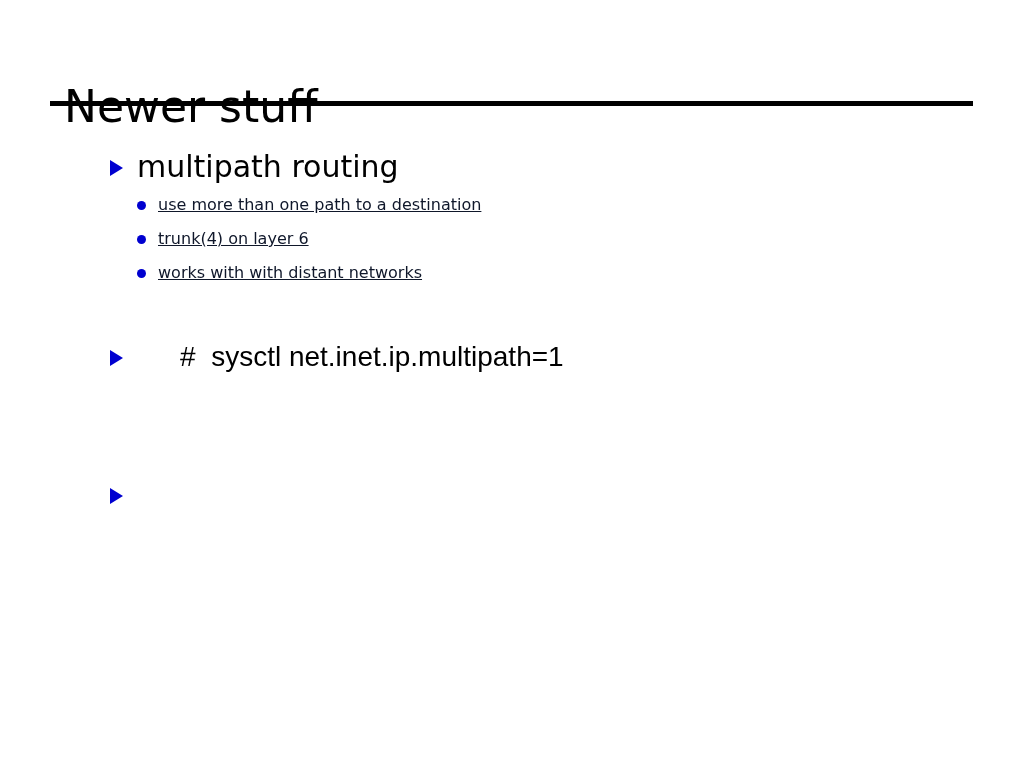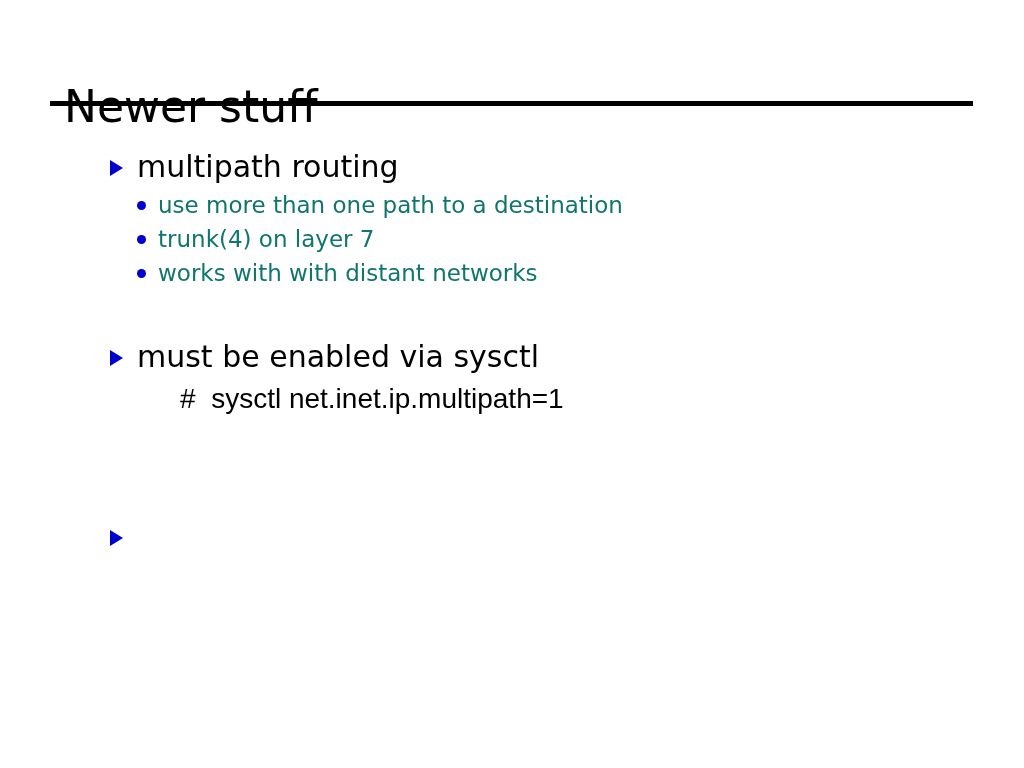--- a/index.html
+++ b/index.html
@@ -73,23 +73,24 @@
     border-bottom: 8px solid transparent;
   }
   .bullet-l1 .btext {
     display: block;
   }
 
   .bullet-l2 {
     position: relative;
     padding-left: 126px;
     padding-right: 40px;
-    font-size: 23px;
+    font-size: 16px;
     line-height: 34px;
-    color: #0f766e;
+    color: #0f172a;
+    text-decoration: underline;
   }
   .bullet-l2 .marker-dot {
     position: absolute;
     left: 105px;
     top: 13px;
     width: 9px;
     height: 9px;
     border-radius: 50%;
     background: #0000d0;
   }
@@ -123,33 +124,32 @@
       <span class="btext">multipath routing</span>
     </div>
 
     <div class="bullet-l2">
       <span class="marker-dot"></span>
       <span class="btext">use more than one path to a destination</span>
     </div>
 
     <div class="bullet-l2">
       <span class="marker-dot"></span>
-      <span class="btext">trunk(4) on layer 7</span>
+      <span class="btext">trunk(4) on layer 6</span>
     </div>
 
     <div class="bullet-l2">
       <span class="marker-dot"></span>
       <span class="btext">works with with distant networks</span>
     </div>
 
     <div class="spacer-md"></div>
 
     <div class="bullet-l1">
       <span class="marker-tri"></span>
-      <span class="btext">must be enabled via sysctl</span>
     </div>
 
     <div class="code-line">#  sysctl net.inet.ip.multipath=1</div>
 
     <div class="spacer-lg"></div>
 
     <div class="bullet-l1">
       <span class="marker-tri"></span>
     </div>
 

